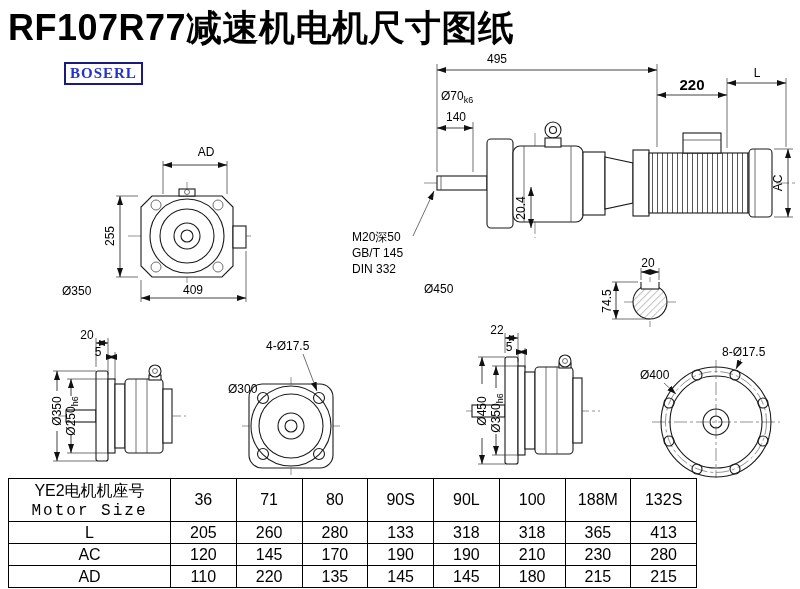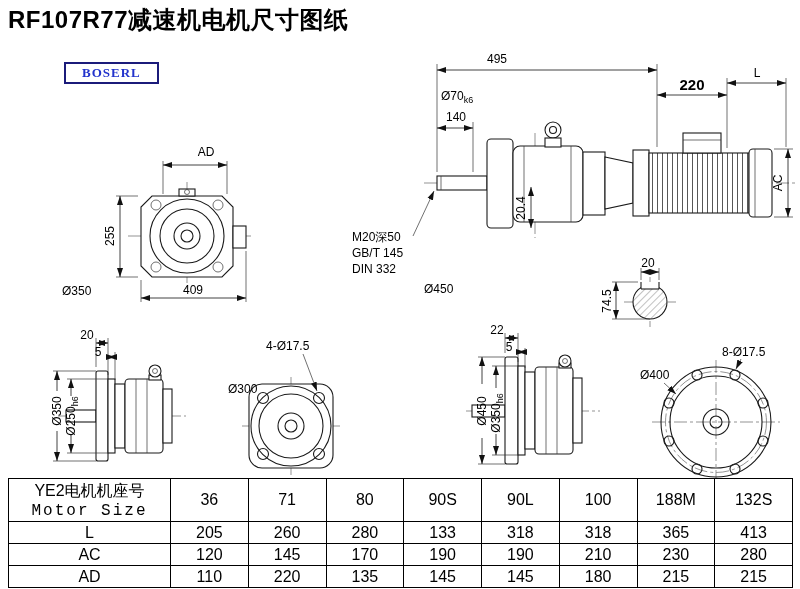--- a/index.html
+++ b/index.html
@@ -1,33 +1,33 @@
 <!DOCTYPE html>
 <html><head>
 <meta charset="utf-8">
 <style>
   html,body { margin:0; padding:0; background:#fff; }
   .canvas { position:relative; width:800px; height:589px; background:#ffffff; overflow:hidden;
             font-family:"Liberation Sans",sans-serif; color:#000; }
-  .page-title { position:absolute; left:8px; top:4px; font-size:24px; font-weight:bold; color:#000;
+  .page-title { position:absolute; left:8px; top:4px; font-size:36px; font-weight:bold; color:#000;
                 letter-spacing:.5px; white-space:nowrap; }
   .brand-logo { position:absolute; left:64px; top:62px; border:2px solid #1b1b7a; color:#2233cc;
-                font-family:"Liberation Serif",serif; font-weight:bold; font-size:13px;
-                letter-spacing:1px; padding:1px 16px; background:#fff; }
+                font-family:"Liberation Serif",serif; font-weight:bold; font-size:15px;
+                letter-spacing:1px; padding:1px 4px; background:#fff; }
   svg.sheet { position:absolute; left:0; top:0; }
   svg text { font-family:"Liberation Sans",sans-serif; fill:#000; }
   .t12 { font-size:12px; }
   .t13b { font-size:15px; font-weight:bold; }
   .sub { font-size:9px; }
   .s  { stroke:#1a1a1a; stroke-width:1.1; fill:none; }
   .sf { stroke:#1a1a1a; stroke-width:1.1; fill:#fff; }
   .thin { stroke:#333; stroke-width:0.7; fill:none; }
   .dl { stroke:#111; stroke-width:0.8; fill:none; }
   .cl { stroke:#666; stroke-width:0.7; fill:none; stroke-dasharray:13 3 3 3; }
-  .size-table { position:absolute; left:8px; top:478px; width:785px; border-collapse:collapse;
+  .size-table { position:absolute; left:8px; top:478px; width:689px; border-collapse:collapse;
                 table-layout:fixed; }
   .size-table td { border:1px solid #000; text-align:center; font-size:16px; padding:0; height:21px; }
   .size-table tr.hdr td { height:42px; }
   .size-table .en { font-size:16px; letter-spacing:2px; font-family:"Liberation Mono",monospace; }
 </style>
 </head>
 <body>
 
 <div class="canvas">
 

